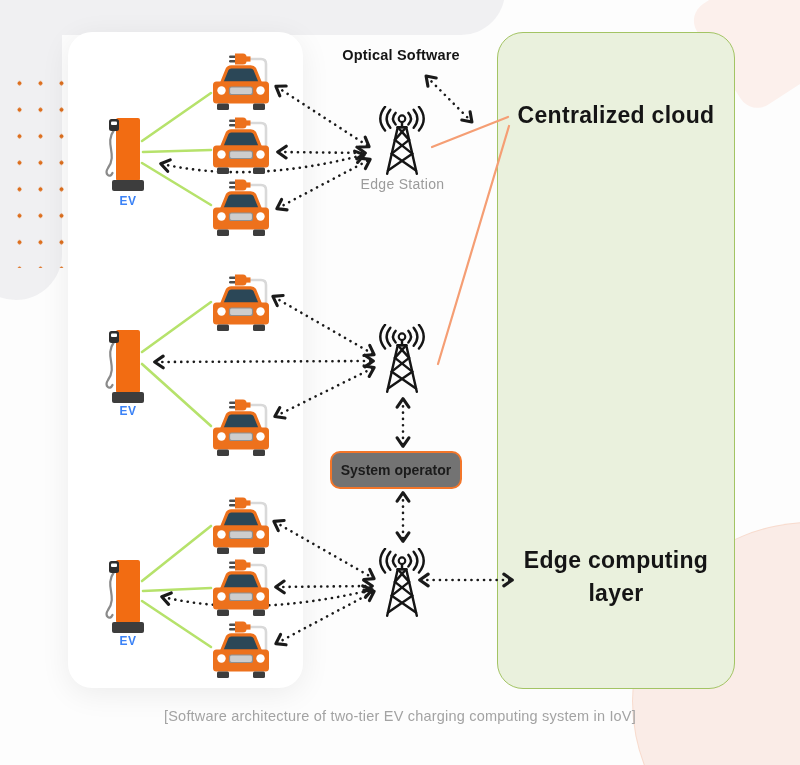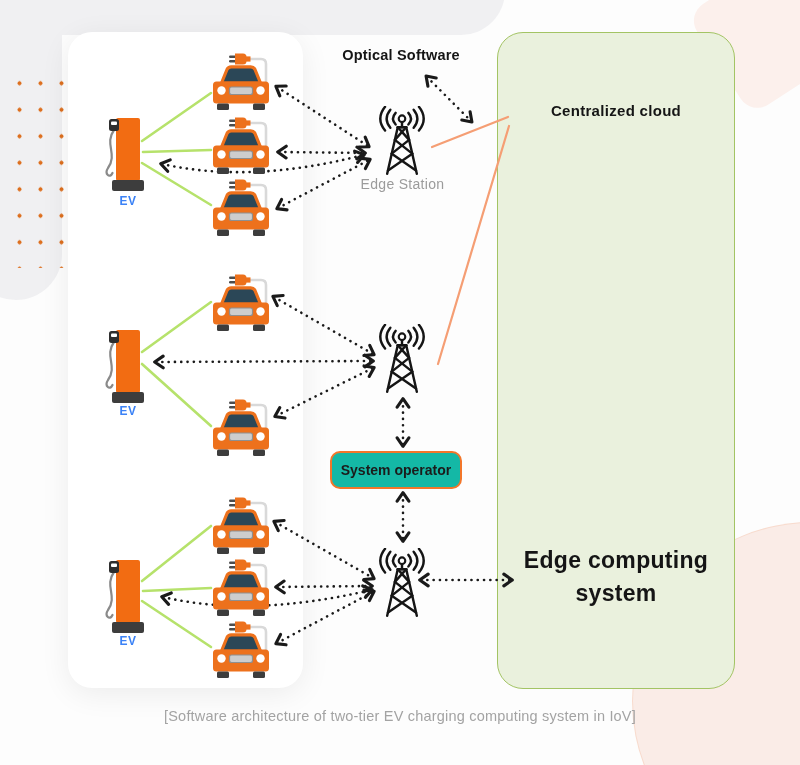--- a/index.html
+++ b/index.html
@@ -25,24 +25,24 @@
     background:#ffffff;border-radius:24px;box-shadow:0 6px 30px rgba(0,0,0,.07);}
   .cloud-panel{position:absolute;left:497px;top:32px;width:238px;height:657px;
     background:#eaf1dd;border:1.5px solid #a3c464;border-radius:26px;box-sizing:border-box;}
   
   .connector-layer{position:absolute;left:0;top:0;z-index:3;}
   .icon{position:absolute;z-index:4;}
   .txt{position:absolute;z-index:5;color:#151515;}
   .t-center{text-align:center;}
   .optical{left:330px;top:47px;width:142px;font-size:14.5px;font-weight:700;letter-spacing:.2px;}
   .basestation{left:345px;top:176px;width:115px;font-size:14px;color:#9b9b9b;letter-spacing:.3px;}
-  .centralized{left:497px;top:102px;width:238px;font-size:15px;font-weight:700;letter-spacing:.3px;}
+  .centralized{left:497px;top:102px;width:238px;font-size:23px;font-weight:700;letter-spacing:.3px;}
   .edge{left:516px;top:544px;width:200px;font-size:23px;font-weight:700;line-height:1.45;letter-spacing:.3px;}
   .operator-box{position:absolute;left:330px;top:451px;width:132px;height:38px;z-index:5;
-    background:#14b8a6;border:2px solid #f3762a;border-radius:10px;
+    background:#737373;border:2px solid #f3762a;border-radius:10px;
     display:flex;align-items:center;justify-content:center;
     font-size:14px;font-weight:600;color:#1b1b1b;box-sizing:border-box;}
   .ev-label{width:52px;font-size:12px;font-weight:700;color:#3b82f6;letter-spacing:.5px;}
   .ev1{left:102px;top:194px;} .ev2{left:102px;top:404px;} .ev3{left:102px;top:634px;}
   .caption{left:0;top:708px;width:800px;font-size:14.5px;color:#a3a3a3;letter-spacing:.2px;}
   .defs-hidden{position:absolute;width:0;height:0;overflow:hidden;}
 </style>
 </head>
 <body>
 
@@ -185,21 +185,21 @@
   <svg class="icon" style="left:369px;top:324px" width="66" height="72">
       <use href="#sym-bs"></use>
     </svg>
   <svg class="icon" style="left:369px;top:548px" width="66" height="72">
       <use href="#sym-bs"></use>
     </svg>
 
   <div class="txt t-center optical">Optical Software</div>
   <div class="txt t-center basestation">Edge Station</div>
   <div class="txt t-center centralized">Centralized cloud</div>
-  <div class="txt t-center edge">Edge computing system</div>
+  <div class="txt t-center edge">Edge computing layer</div>
 
   <div class="operator-box">
     <span>System operator</span>
   </div>
 
   <div class="txt t-center ev-label ev1">EV</div>
   <div class="txt t-center ev-label ev2">EV</div>
   <div class="txt t-center ev-label ev3">EV</div>
 
   <div class="txt t-center caption">[Software architecture of two-tier EV charging computing system in IoV]</div>

